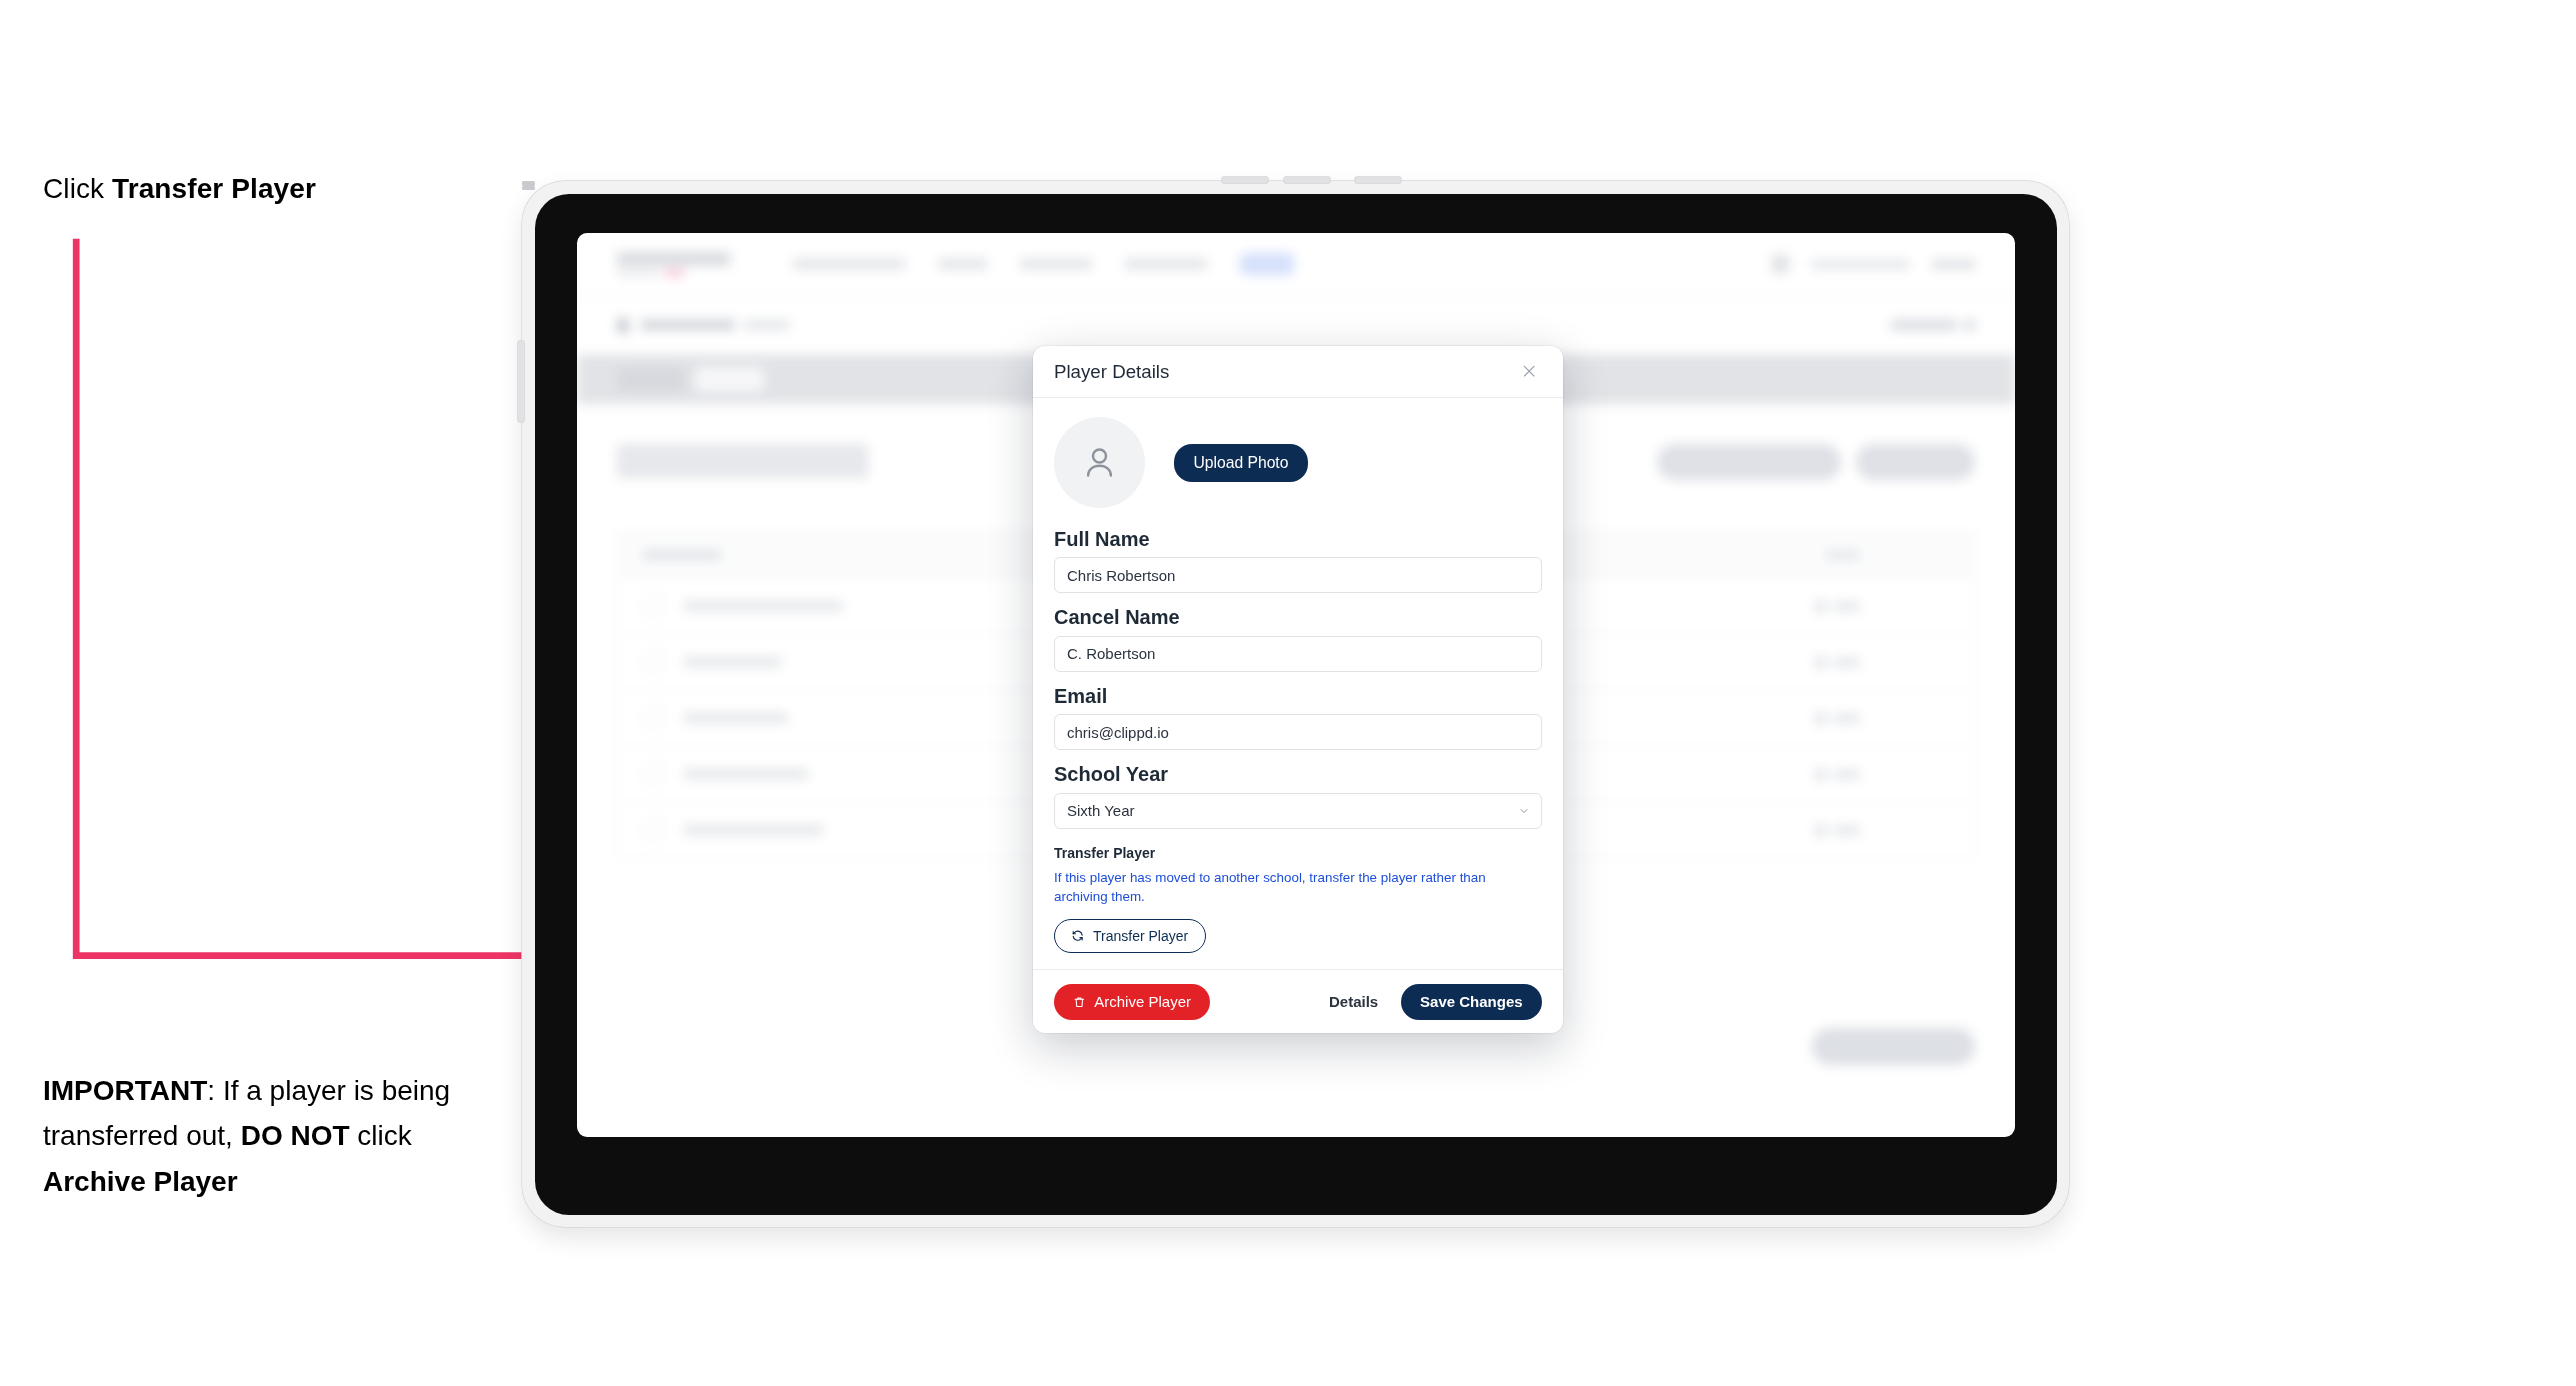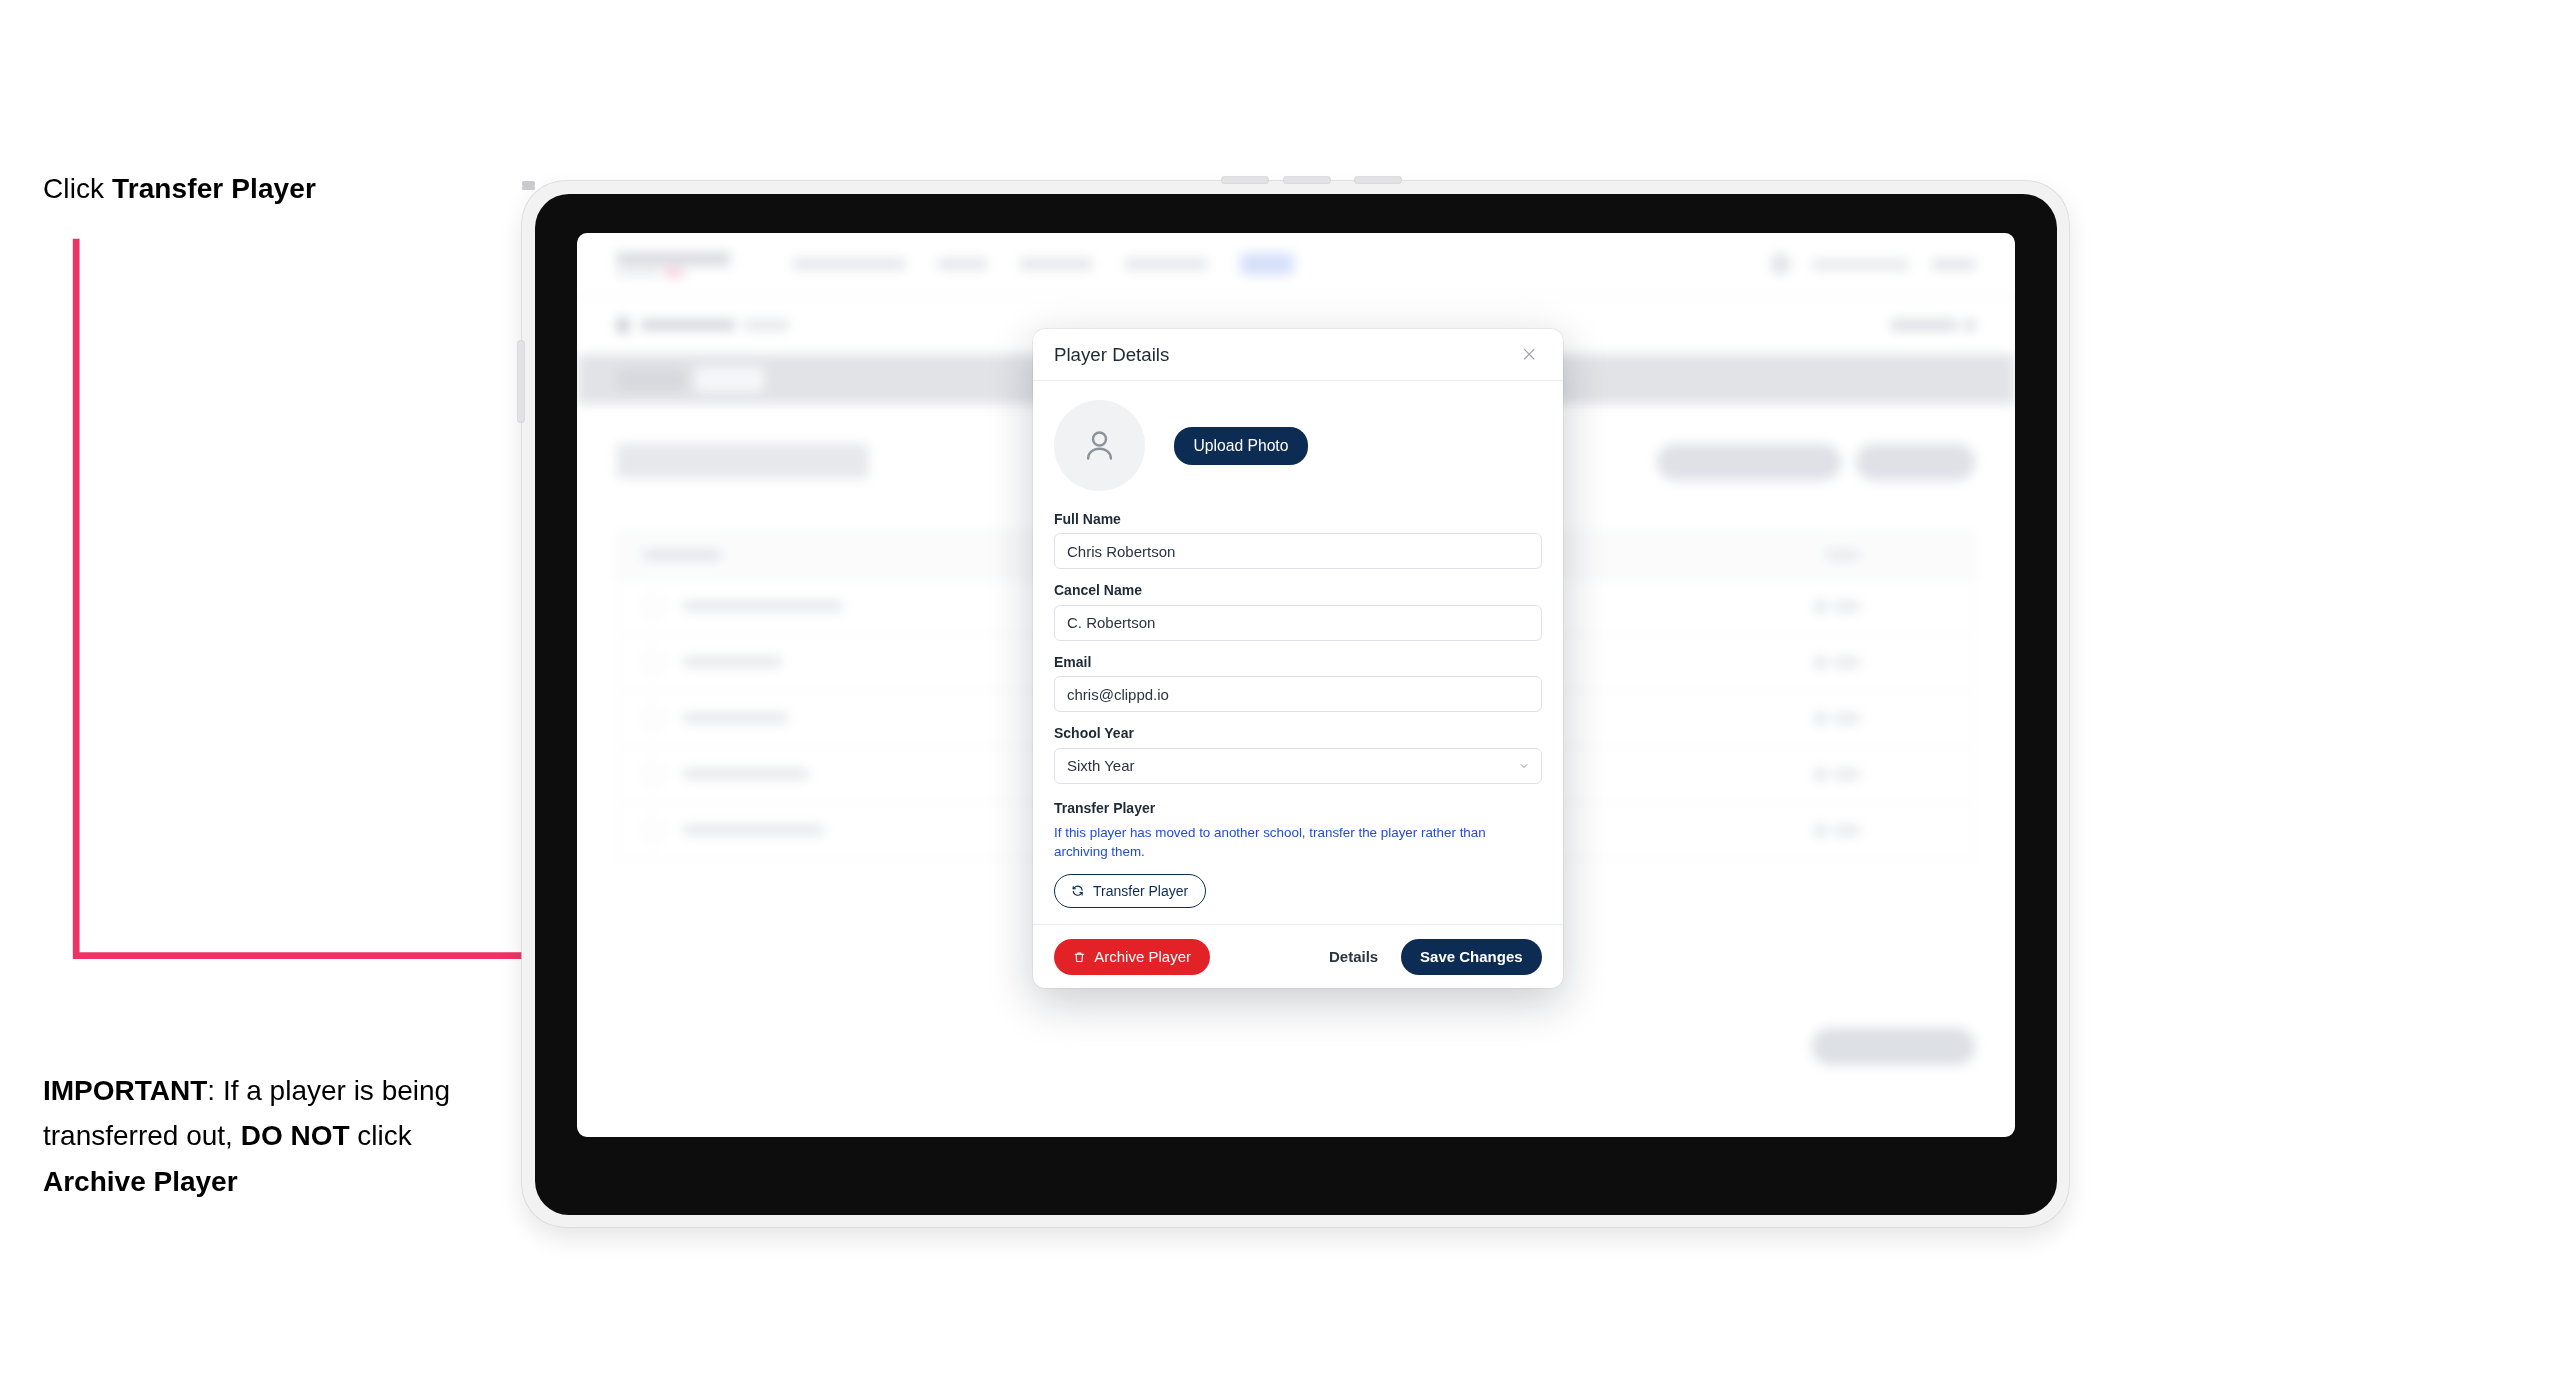--- a/index.html
+++ b/index.html
@@ -119,21 +119,21 @@
   .nm.n1{width:158px} .nm.n2{width:97px} .nm.n3{width:103px} .nm.n4{width:124px} .nm.n5{width:139px}
   .row-edit { margin-left:auto; display:flex; align-items:center; gap:7.5px; margin-right:90px;}
   .pencil { width:11.2px; height:11.2px; background:#d9dce1; transform:rotate(45deg); border-radius:1.5px;}
   .edit-lbl { width:25px; height:9px; background:#dcdfe4; border-radius:2.2px;}
   .bottom-ghost-btn { position:absolute; right:40px; bottom:72px; width:163px; height:37px; border-radius:19.4px; background:#d3d6de;}
 
   
   .modal-overlay { position:absolute; inset:0; background: rgba(255,255,255,0.18); }
   .modal {
     position:absolute;
-    left: 1033px; top: 329px;
+    left: 1033px; top: 346px;
     width: 530px;
     background:#ffffff;
     border-radius: 12px;
     box-shadow: 0 13.4px 45px rgba(15,23,42,.22), 0 0 0 0.7px rgba(15,23,42,.07);
     overflow:hidden;
   }
   .modal-head {
     height: 52px; display:flex; align-items:center; justify-content:space-between;
     padding: 0 21px; border-bottom:0.7px solid #e9ecef;
   }
@@ -152,21 +152,21 @@
     background:#f1f2f4; display:flex; align-items:center; justify-content:center;
   }
   .avatar-circle svg { width:39px; height:39px; color:#8d939c; }
   .upload-btn {
     background:#0d2c54; color:#fff; border:none; border-radius:18px;
     padding: 10.4px 19.4px; font-size: 15.7px; cursor:pointer;
     font-family:"Liberation Sans", sans-serif;
   }
 
   .field { margin-bottom: 12.7px; }
-  .field-label { font-size: 14px; color:#1f2a37; font-weight:600; margin-bottom: 6.7px; display:block;}
+  .field-label { font-size: 20px; color:#1f2a37; font-weight:600; margin-bottom: 6.7px; display:block;}
   .field-input {
     width:100%; height:36px; border:0.7px solid #dfe2e7; border-radius:6px;
     padding: 0 12px; font-size: 15px; color:#2b3440; background:#fff;
     font-family:"Liberation Sans", sans-serif;
   }
   .select-wrap { position:relative; }
   .select-wrap .chev {
     position:absolute; right:12px; top:50%; transform:translateY(-50%);
     width:12px; height:12px; color:#8d939c; pointer-events:none;
   }

